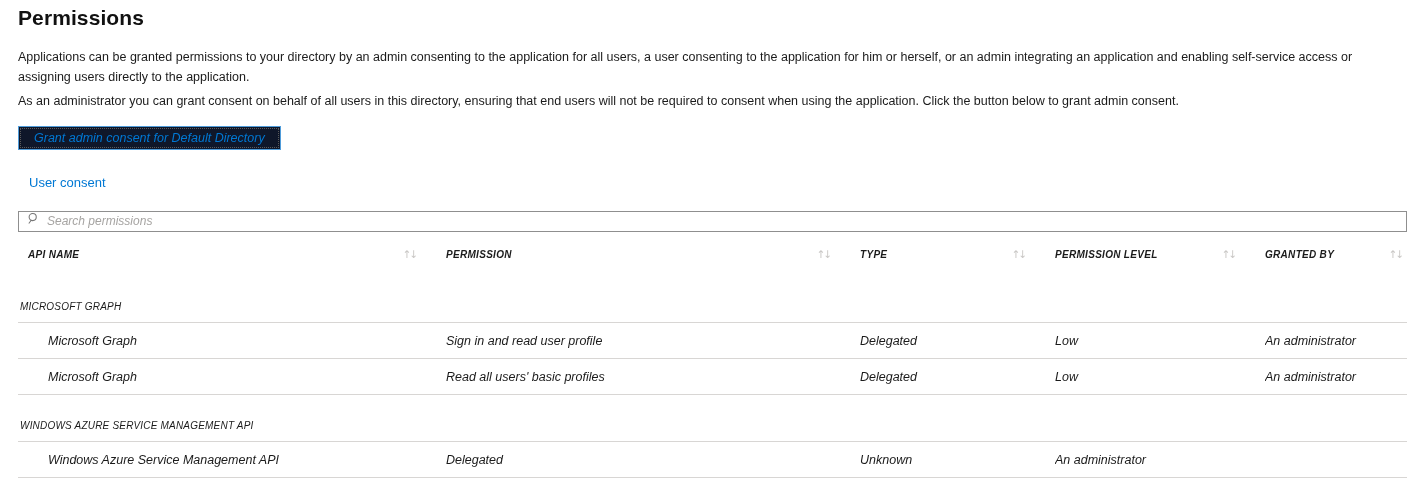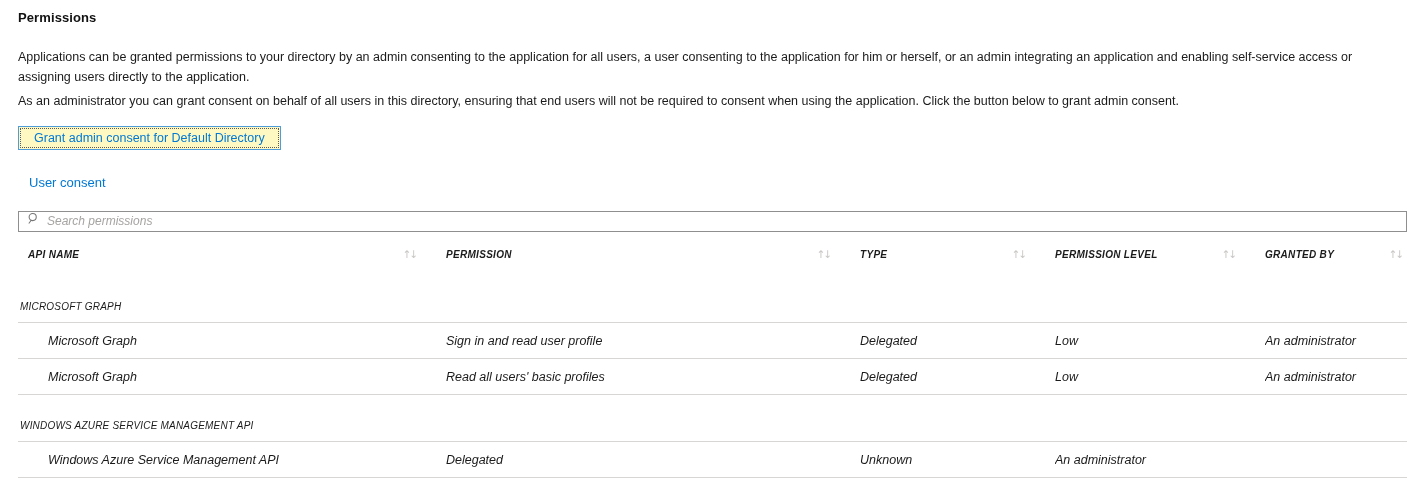--- a/index.html
+++ b/index.html
@@ -8,39 +8,40 @@
     width: 1415px; height: 486px;
     background: #ffffff;
     font-family: "Liberation Sans", "DejaVu Sans", sans-serif;
     color: var(--text, #1b1b1b);
     overflow: hidden;
   }
   .pane { padding: 8px 8px 0 18px; }
 
   .page-title {
     margin: 0;
-    font-size: 13px; font-weight: 700; line-height: 20px;
+    font-size: 21px; font-weight: 700; line-height: 20px;
     color: #111111; letter-spacing: .1px;
   }
   .desc {
     margin: 0; max-width: 1384px;
     font-size: 12.5px; line-height: 20px; color: var(--text, #1b1b1b);
   }
   .desc-1 { margin-top: 19px; }
   .desc-2 { margin-top: 4px; }
 
   .grant-btn {
     display: block; margin-top: 15px;
     height: 24px; padding: 0 15px;
-    background: #fef9c3;
+    background: #0f172a;
     border: 1px solid var(--button_border, #4f9cda);
     outline: 1px dotted #5b5b5b; outline-offset: -3px;
     color: var(--accent, #0078d4);
     font-family: inherit; font-size: 12.5px; line-height: 21px;
     cursor: pointer;
+    font-style: italic;
   }
 
   .tabs { margin-top: 23px; display: flex; align-items: flex-end; }
   .tab {
     font-size: 13px; line-height: 16px;
     padding: 2px 11px 5px 11px;
     border-bottom: 3px solid transparent;
     cursor: pointer; white-space: nowrap;
   }
   .tab.active { color: #161616; border-bottom-color: var(--tab_underline, #1a1a1a); }

